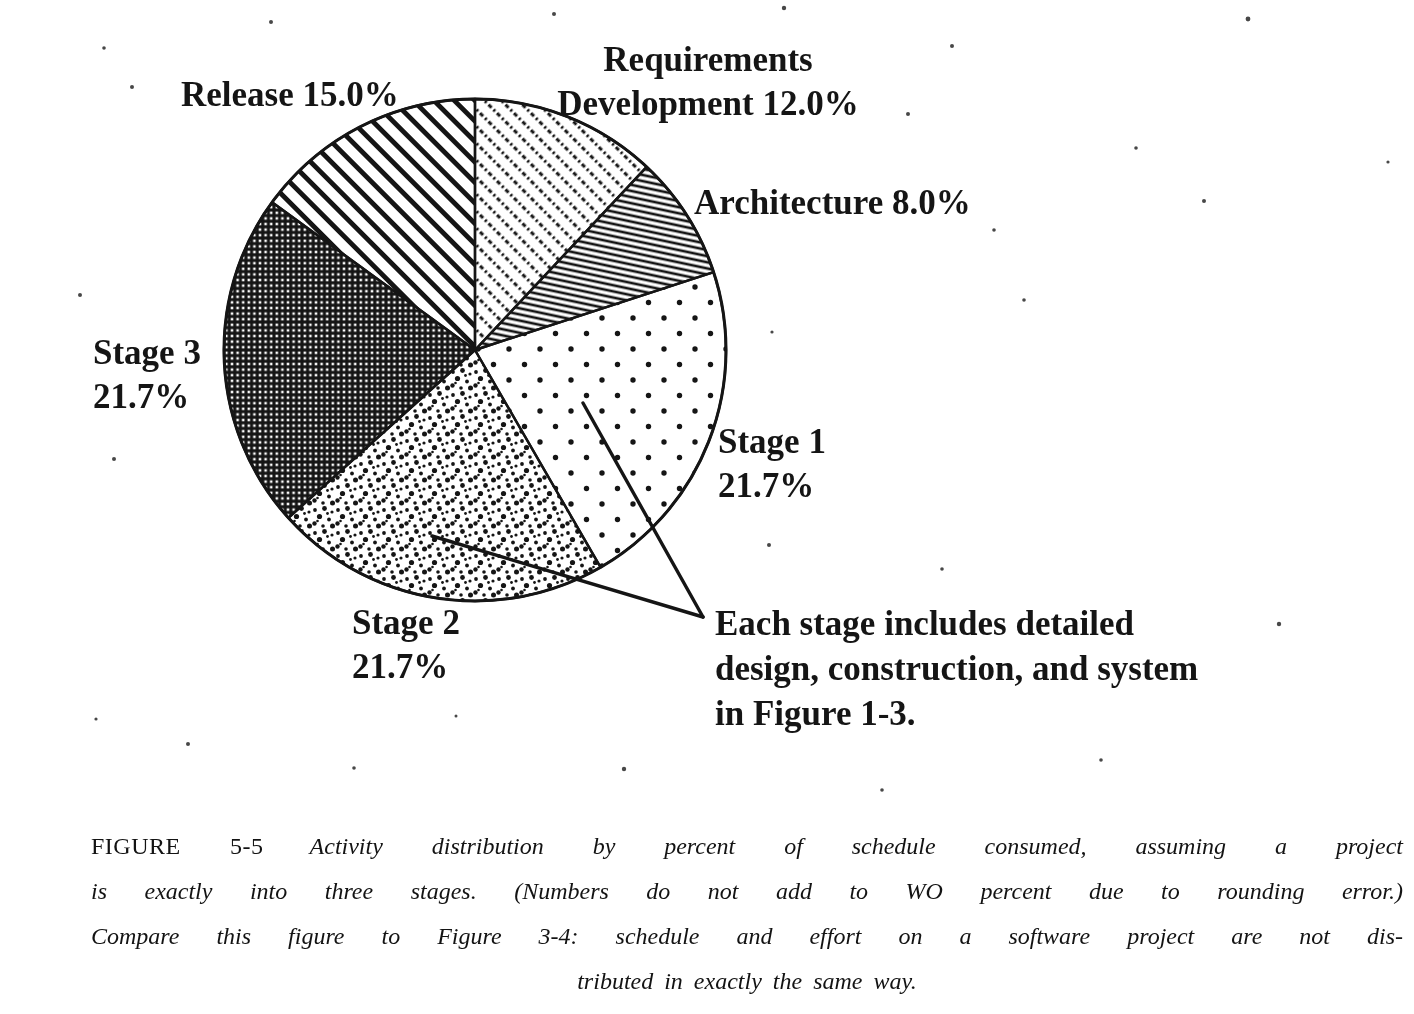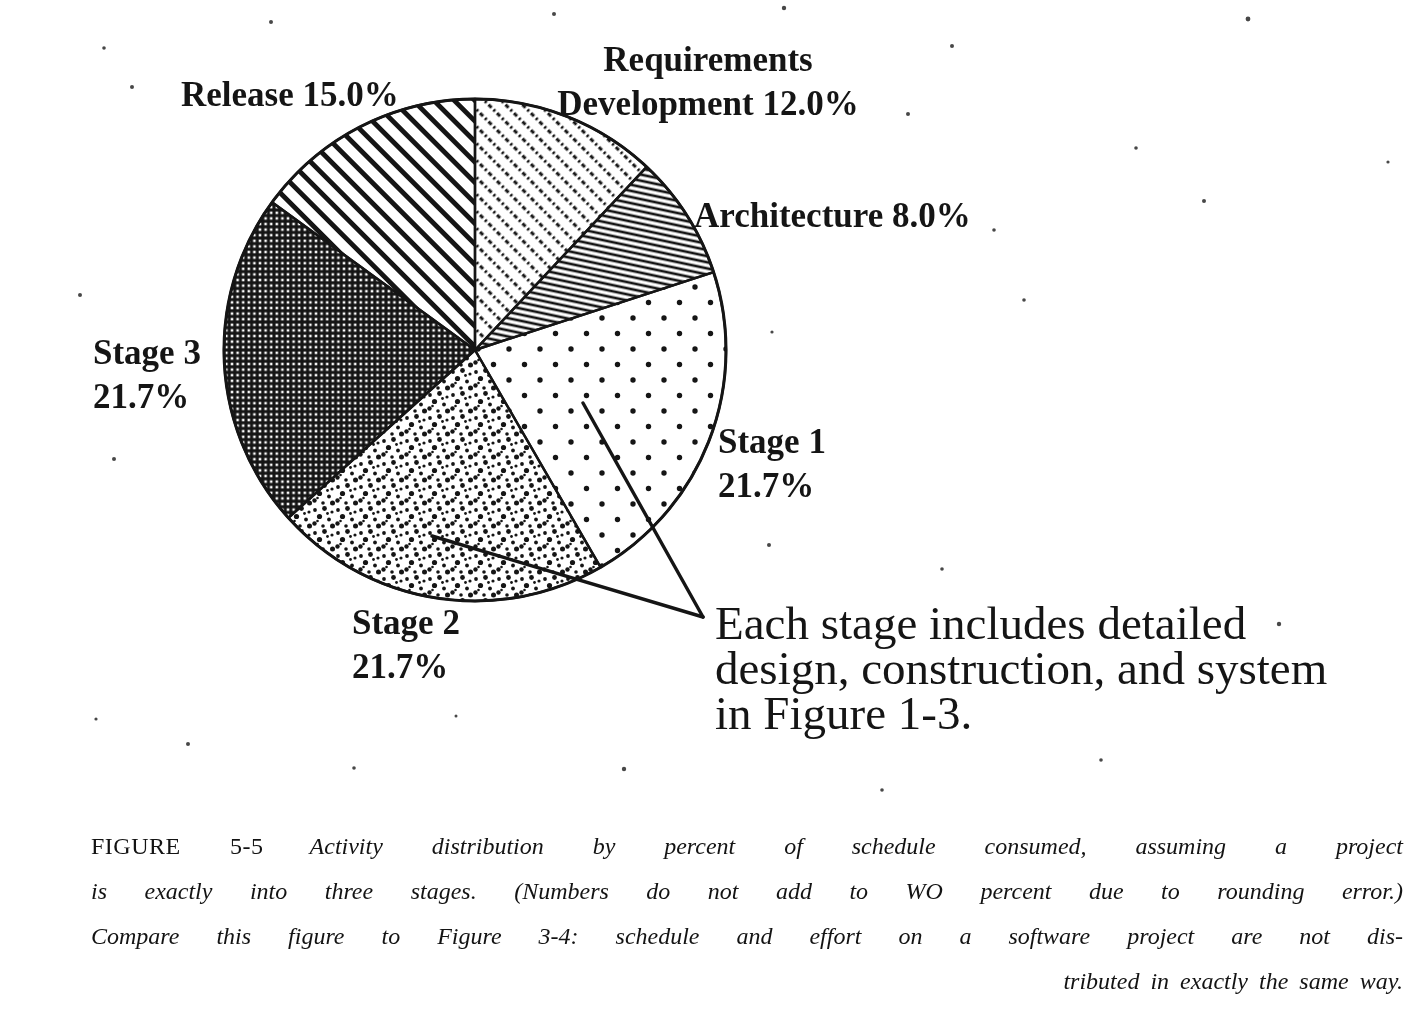--- a/index.html
+++ b/index.html
@@ -20,39 +20,39 @@
     font-size: 35px;
     line-height: 44px;
     white-space: nowrap;
     color: #151515;
   }
   .lbl.center { text-align: center; white-space: nowrap; }
   .annotation {
     position: absolute;
     left: 679px;
     top: 601px;
-    font-weight: normal;
-    font-size: 47px;
+    font-weight: bold;
+    font-size: 35px;
     line-height: 45px;
     color: #151515;
   }
   .annotation .ann-line { white-space: nowrap; }
   .caption {
     position: absolute;
     left: 55px;
     top: 824px;
     width: 1312px;
     font-size: 24px;
     line-height: 45px;
     font-style: italic;
     word-spacing: 5px;
     color: #131313;
   }
   .caption .jline { text-align: justify; text-align-last: justify; }
-  .caption .lastline { text-align: right; }
+  .caption .lastline { text-align: center; }
   .caption .figlabel {
     font-style: normal;
     margin-right: 46px;
     letter-spacing: 0.5px;
   }
 </style>
 </head>
 <body>
 
 <div class="page">
@@ -130,21 +130,21 @@
       </g>
     </svg>
 
   <div class="lbl center" style="left:498px; top:38px; width:348px;">
     <div>Requirements</div>
     <div>Development 12.0%</div>
   </div>
 
   <div class="lbl" style="left:145px; top:73px;">Release 15.0%</div>
 
-  <div class="lbl" style="left:658px; top:194px;">Architecture 8.0%</div>
+  <div class="lbl" style="left:658px; top:181px;">Architecture 8.0%</div>
 
   <div class="lbl" style="left:57px; top:331px;">
     <div>Stage 3</div>
     <div>21.7%</div>
   </div>
 
   <div class="lbl" style="left:682px; top:420px;">
     <div>Stage 1</div>
     <div>21.7%</div>
   </div>

